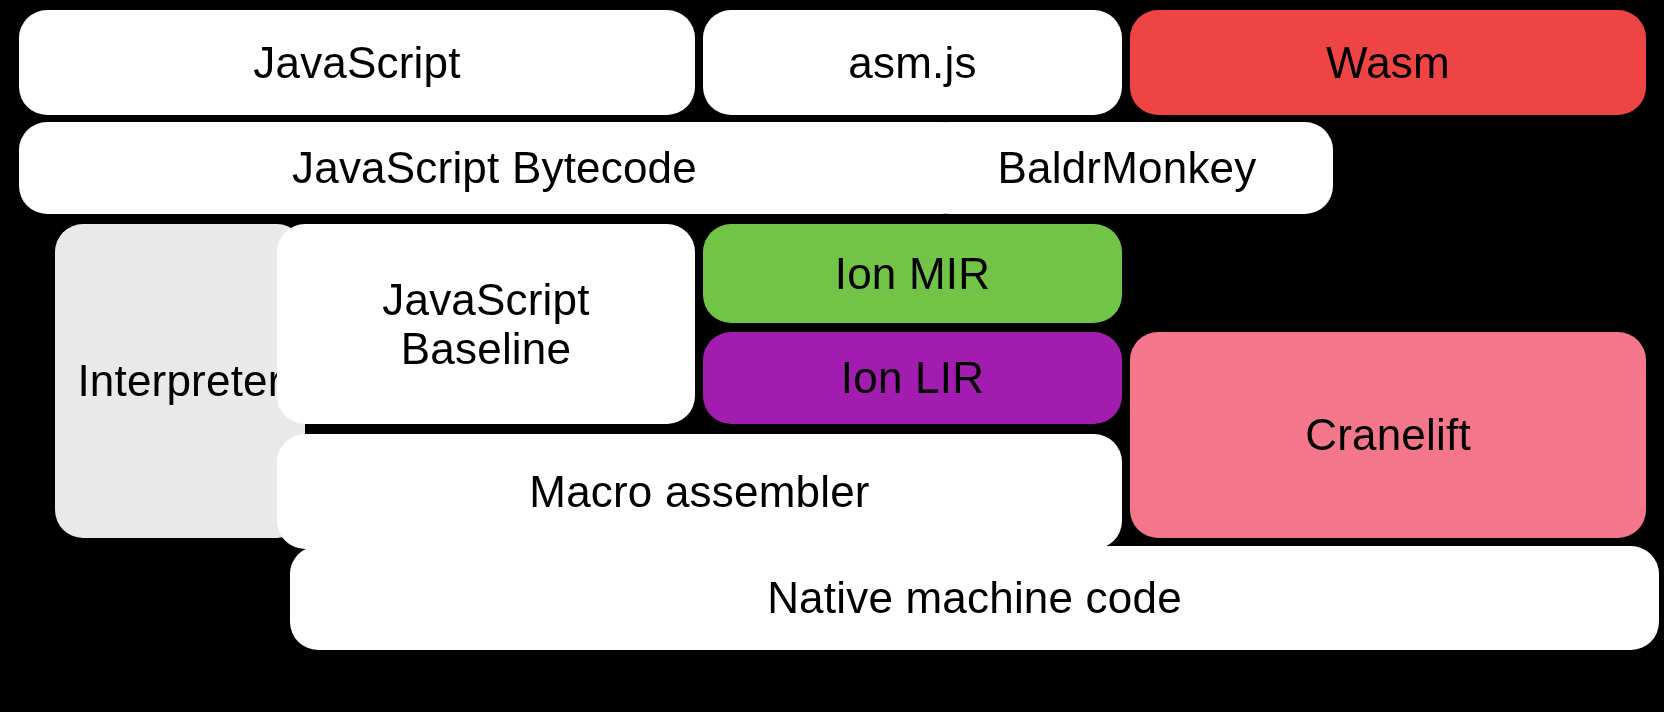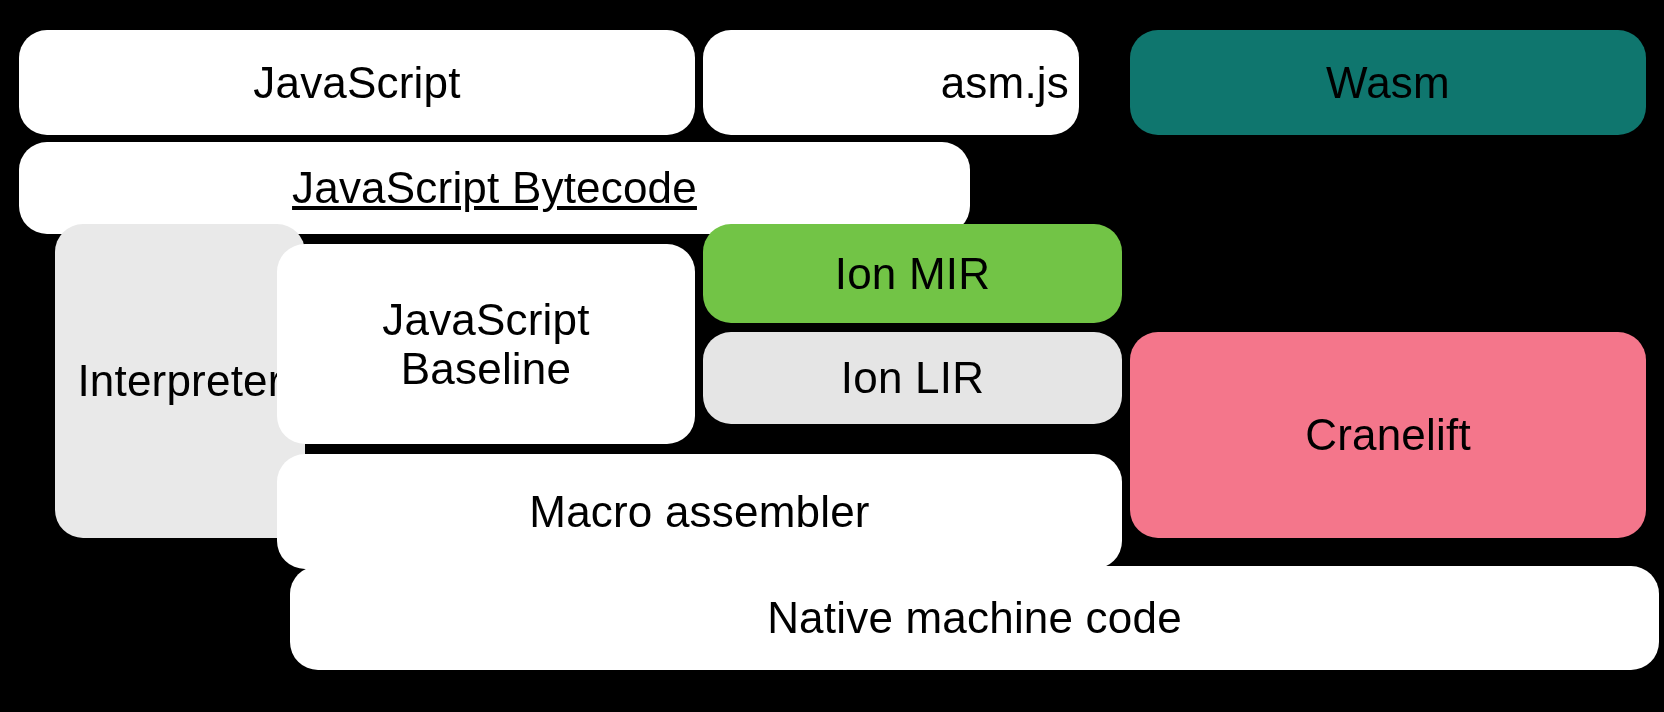--- a/index.html
+++ b/index.html
@@ -24,61 +24,64 @@
     justify-content: center;
     text-align: center;
     color: #000000;
     font-size: 44px;
     line-height: 1.12;
     font-weight: 400;
     letter-spacing: 0.2px;
     white-space: pre-line;
     padding: 4px 10px;
   }
-  .fill-white  { background: #FFFFFF; margin-top: 20px; }
+  .fill-white  { background: #FFFFFF; }
   .fill-gray   { background: #E9E9E9; margin-left: 36px; }
   .fill-green  { background: #72C446; }
   .fill-pink   { background: #F4768B; text-align: center; }
 </style>
 </head>
 <body>
 
 <div id="stage" style="background: rgb(0, 0, 0);">
 
   <div class="node fill-white" style="left: 19px; top: 10px; width: 676px; height: 105px; background: rgb(255, 255, 255);">
     <span>JavaScript</span>
   </div>
 
-  <div class="node fill-white" style="left: 703px; top: 10px; width: 376px; height: 105px; background: rgb(255, 255, 255); justify-content: flex-end;">
+  <div class="node fill-white" style="left: 703px; top: 10px; width: 419px; height: 105px; background: rgb(255, 255, 255);">
     <span>asm.js</span>
   </div>
 
-  <div class="node fill-white" style="left: 1130px; top: 10px; width: 516px; height: 105px; background: #0f766e;">
+  <div class="node fill-white" style="left: 1130px; top: 10px; width: 516px; height: 105px; background: #ef4444;">
     <span>Wasm</span>
   </div>
 
-  <div class="node fill-white" style="left: 19px; top: 122px; width: 951px; height: 92px; background: rgb(255, 255, 255); text-decoration: underline;">
+  <div class="node fill-white" style="left: 19px; top: 122px; width: 951px; height: 92px; background: rgb(255, 255, 255);">
     <span>JavaScript Bytecode</span>
   </div>
 
+  <div class="node fill-white" style="left: 921px; top: 122px; width: 412px; height: 92px; background: rgb(255, 255, 255);">
+    <span>BaldrMonkey</span>
+  </div>
 
   <div class="node fill-gray" style="left: 19px; top: 224px; width: 250px; height: 314px; background: rgb(233, 233, 233);">
     <span>Interpreter</span>
   </div>
 
   <div class="node fill-white" style="left: 277px; top: 224px; width: 418px; height: 200px; background: rgb(255, 255, 255);">
     <span>JavaScript
 Baseline</span>
   </div>
 
   <div class="node fill-green" style="left: 703px; top: 224px; width: 419px; height: 99px; background: rgb(114, 196, 70);">
     <span>Ion MIR</span>
   </div>
 
-  <div class="node fill-green" style="left: 703px; top: 332px; width: 419px; height: 92px; background: #e5e5e5; align-items: center;">
+  <div class="node fill-green" style="left: 703px; top: 332px; width: 419px; height: 92px; background: #a21caf; align-items: center;">
     <span>Ion LIR</span>
   </div>
 
   <div class="node fill-pink" style="left: 1130px; top: 332px; width: 516px; height: 206px; background: rgb(244, 118, 139);">
     <span>Cranelift</span>
   </div>
 
   <div class="node fill-white" style="left: 277px; top: 434px; width: 845px; height: 115px; background: rgb(255, 255, 255);">
     <span>Macro assembler</span>
   </div>

